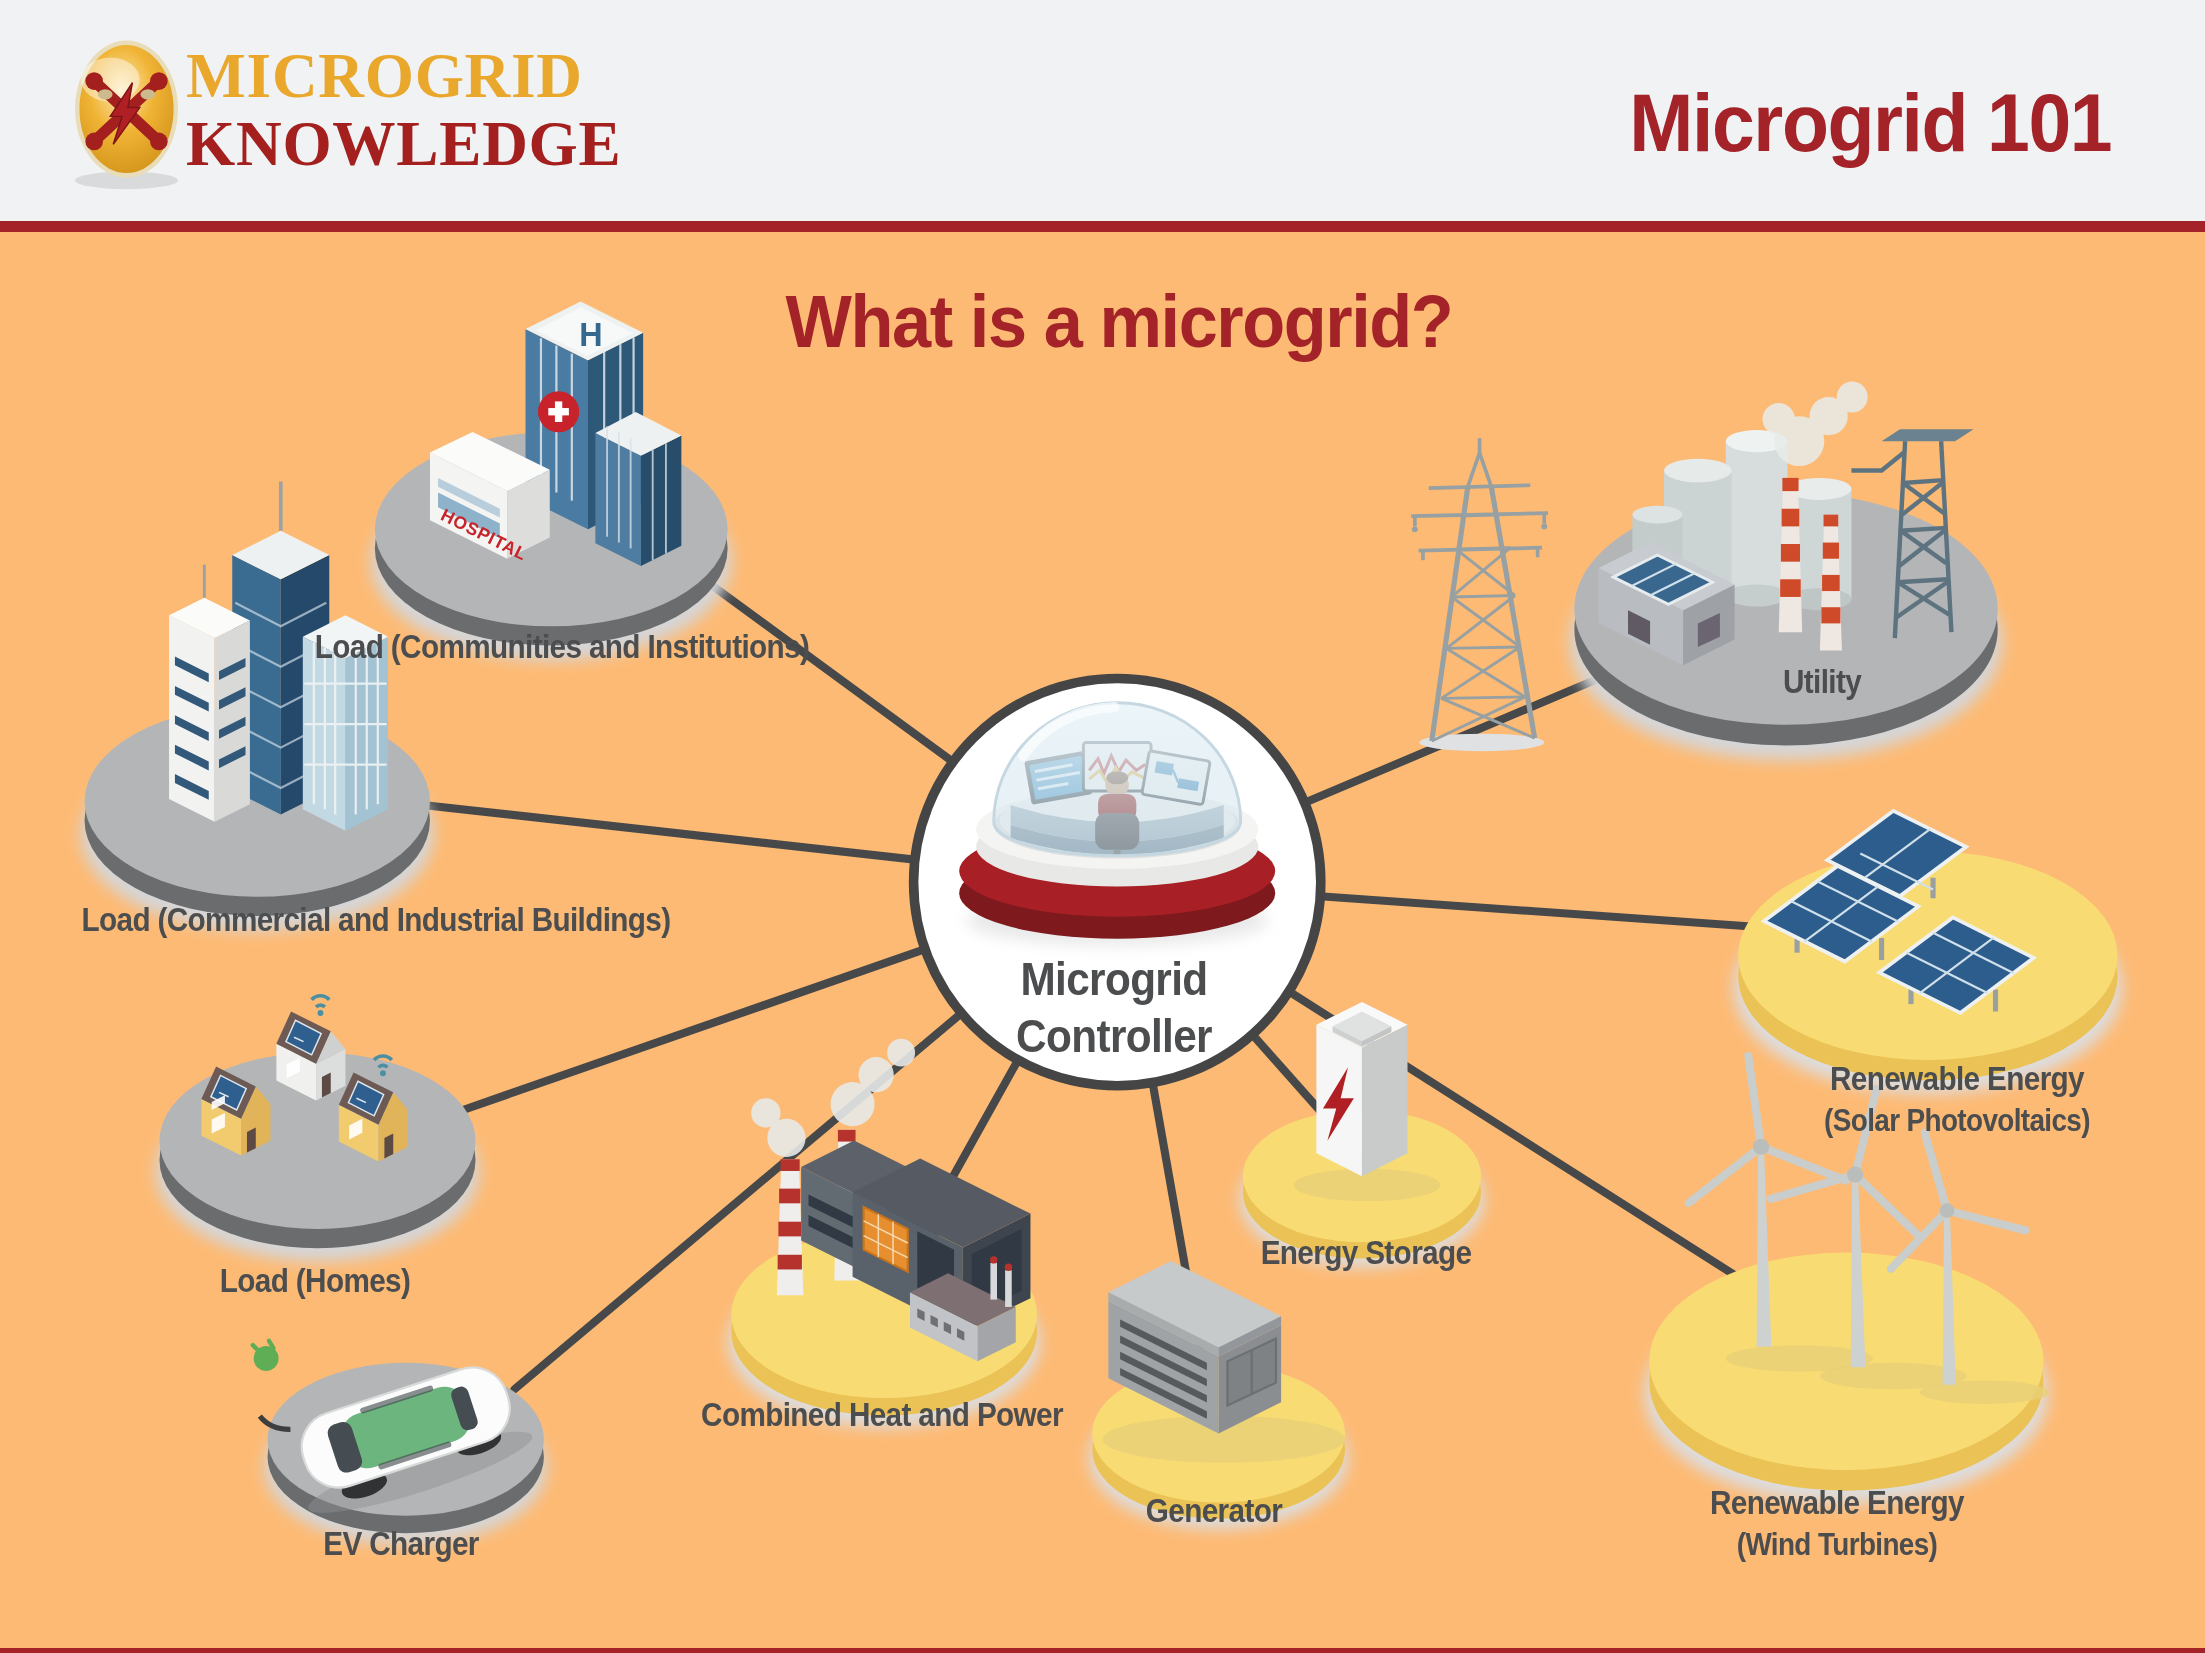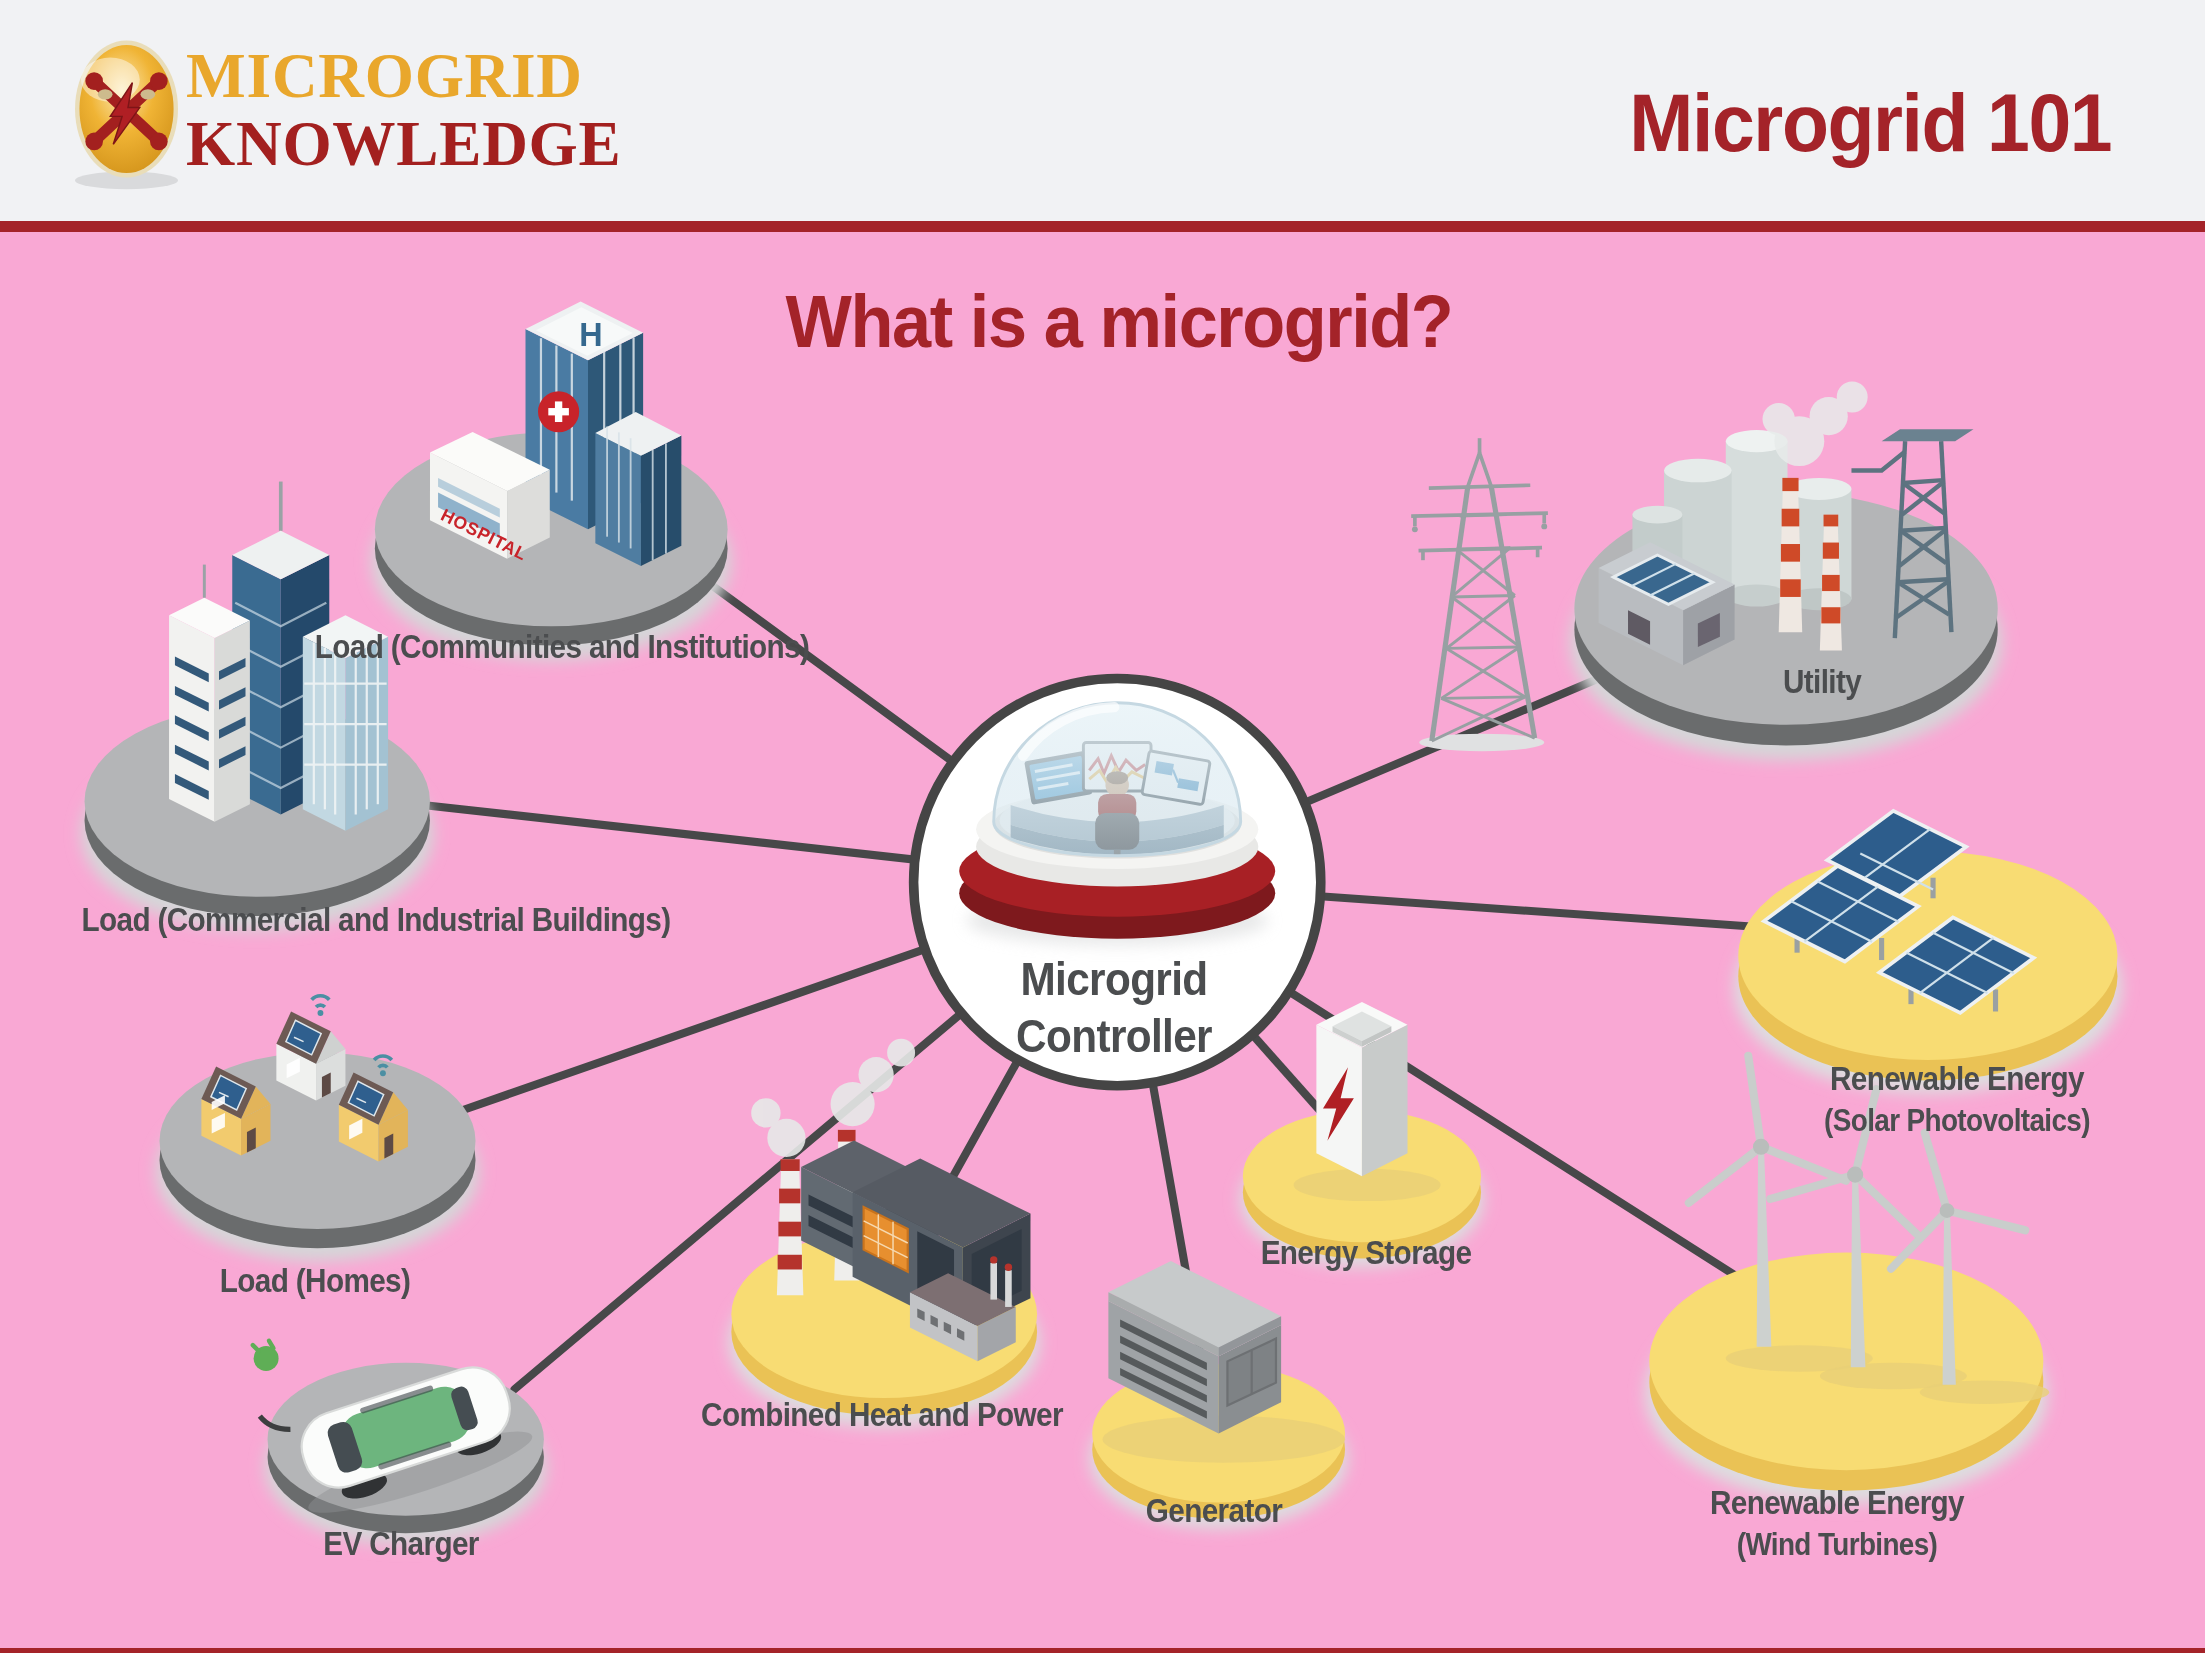--- a/index.html
+++ b/index.html
@@ -1,18 +1,18 @@
 <!DOCTYPE html>
 <html style="font-size:11.8px"><head>
 <meta charset="utf-8">
 <style>
   html,body{margin:0;padding:0;background:#ffffff;}
   .stage{
     position:relative;width:2205px;height:1654px;overflow:hidden;
-    background:#f9a8d4;font-family:"Liberation Sans",sans-serif;
+    background:#fdba74;font-family:"Liberation Sans",sans-serif;
   }
   
   .header{position:absolute;left:0;top:0;width:2205px;height:221px;background:#f1f2f4;}
   .header-rule{position:absolute;left:0;top:221px;width:2205px;height:11px;background:#a42329;}
   .bottom-rule{position:absolute;left:0;bottom:0;width:2205px;height:5.9px;background:#a42329;}
   .header-title{
     position:absolute;right:94px;top:77px;color:#a42329;font-size:81px;font-weight:700;
     transform:scaleX(.95);transform-origin:right center;letter-spacing:-1.5px;white-space:nowrap;
   }
   .logo-svg{position:absolute;left:0;top:0;}

